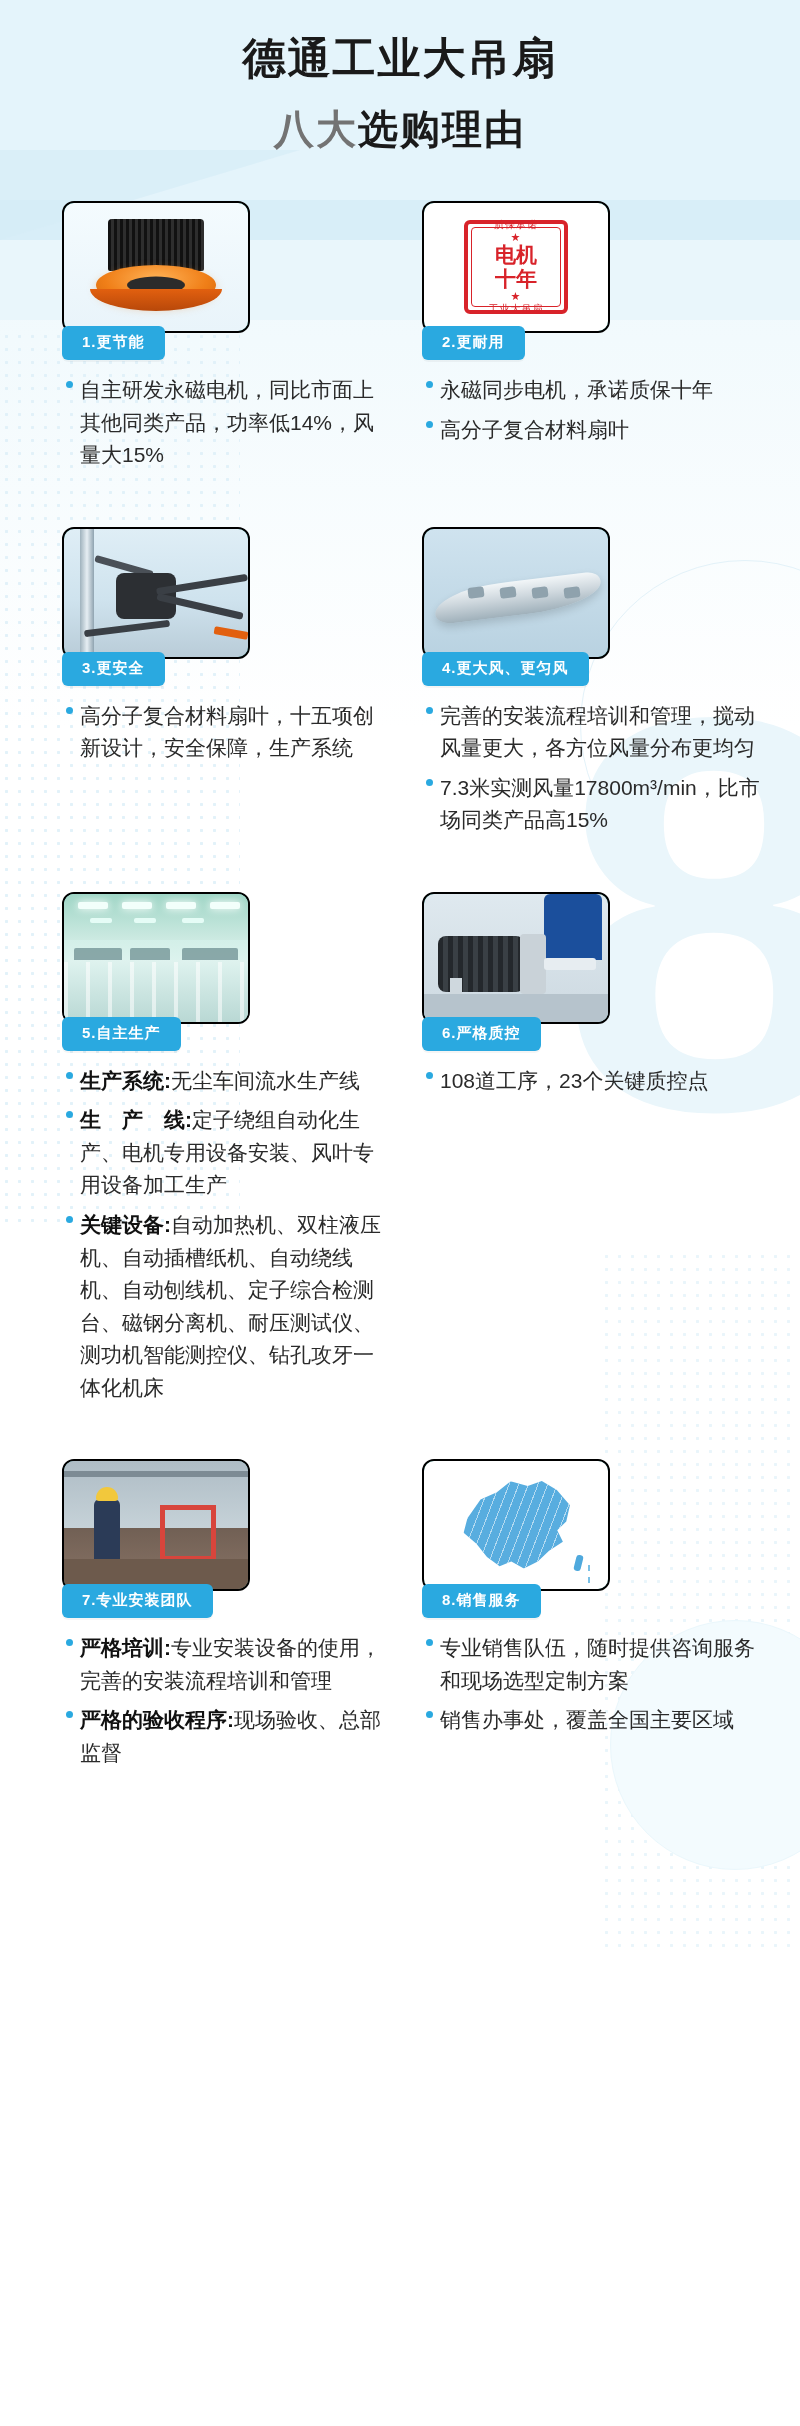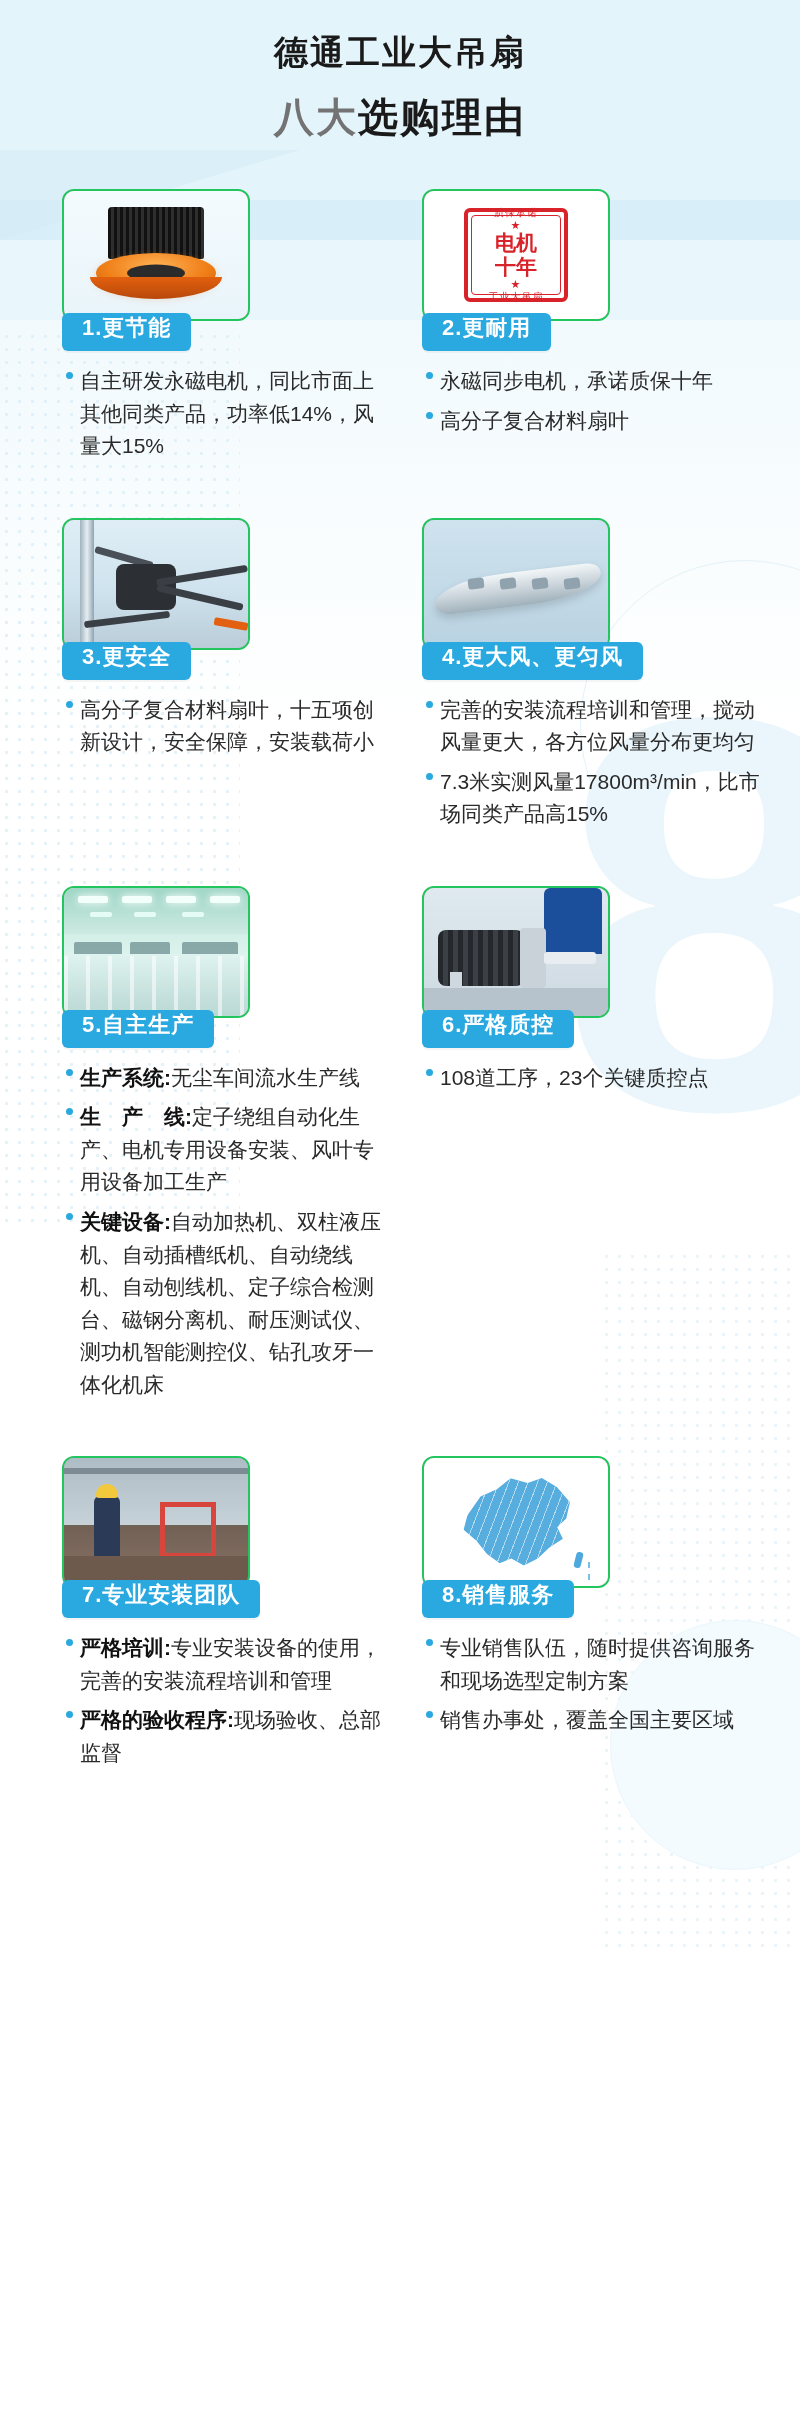--- a/index.html
+++ b/index.html
@@ -73,21 +73,21 @@
   .bg-circle.c2 { width: 250px; height: 250px; right: -60px; top: 1620px; background:#f3fbfe; border-color:#eaf7fc;}
 
   
   .page { position: relative; z-index: 2; }
 
   .header {
     padding-top: 30px;
     text-align: center;
   }
   .title-1 {
-    font-size: 34px;
+    font-size: 43px;
     font-weight: bold;
     color: #1a1a1a;
     letter-spacing: 2px;
   }
   .title-2 {
     margin-top: 14px;
     font-size: 40px;
     font-weight: bold;
     letter-spacing: 2px;
   }
@@ -105,37 +105,37 @@
   .col {
     width: 50%;
     padding: 0 22px;
   }
   .col.left { padding-left: 62px; padding-right: 10px; }
   .col.right { padding-left: 22px; padding-right: 40px; }
 
   .thumb {
     width: 188px;
     height: 132px;
-    border: 2px solid #22c55e;
+    border: 2px solid #000000;
     border-radius: 12px;
     overflow: hidden;
     position: relative;
-    background: #f9a8d4;
+    background: #0f766e;
     text-align: center;
   }
 
   .badge {
     margin-top: -14px;
     position: relative;
     display: inline-block;
     background: #2aa9e0;
     color: #fff;
-    font-size: 22px;
+    font-size: 15px;
     font-weight: bold;
-    padding: 0 20px 8px 20px;
+    padding: 7px 20px 8px 20px;
     border-radius: 6px;
     box-shadow: 0 2px 0 rgba(0,0,0,0.04);
     letter-spacing: 1px;
     z-index: 3;
   }
   .badge-wrap { position: relative; z-index: 3; }
 
   .bullets {
     margin-top: 14px;
     padding-left: 4px;
@@ -358,21 +358,21 @@
             <div class="blade b3"></div>
             <div class="tipo"></div>
           </div>
         </div>
         <div class="badge-wrap">
           <div class="badge">3.更安全</div>
         </div>
         <div class="bullets">
           <div class="bullet">
             <span class="dot"></span>
-            <span class="txt">高分子复合材料扇叶，十五项创新设计，安全保障，安装载荷小</span>
+            <span class="txt">高分子复合材料扇叶，十五项创新设计，安全保障，生产系统</span>
           </div>
         </div>
       </div>
 
       <div class="col right">
         <div class="thumb">
           <div class="art-blade">
             <div class="prof"></div>
             <div class="hole h1"></div>
               <div class="hole h2"></div>

